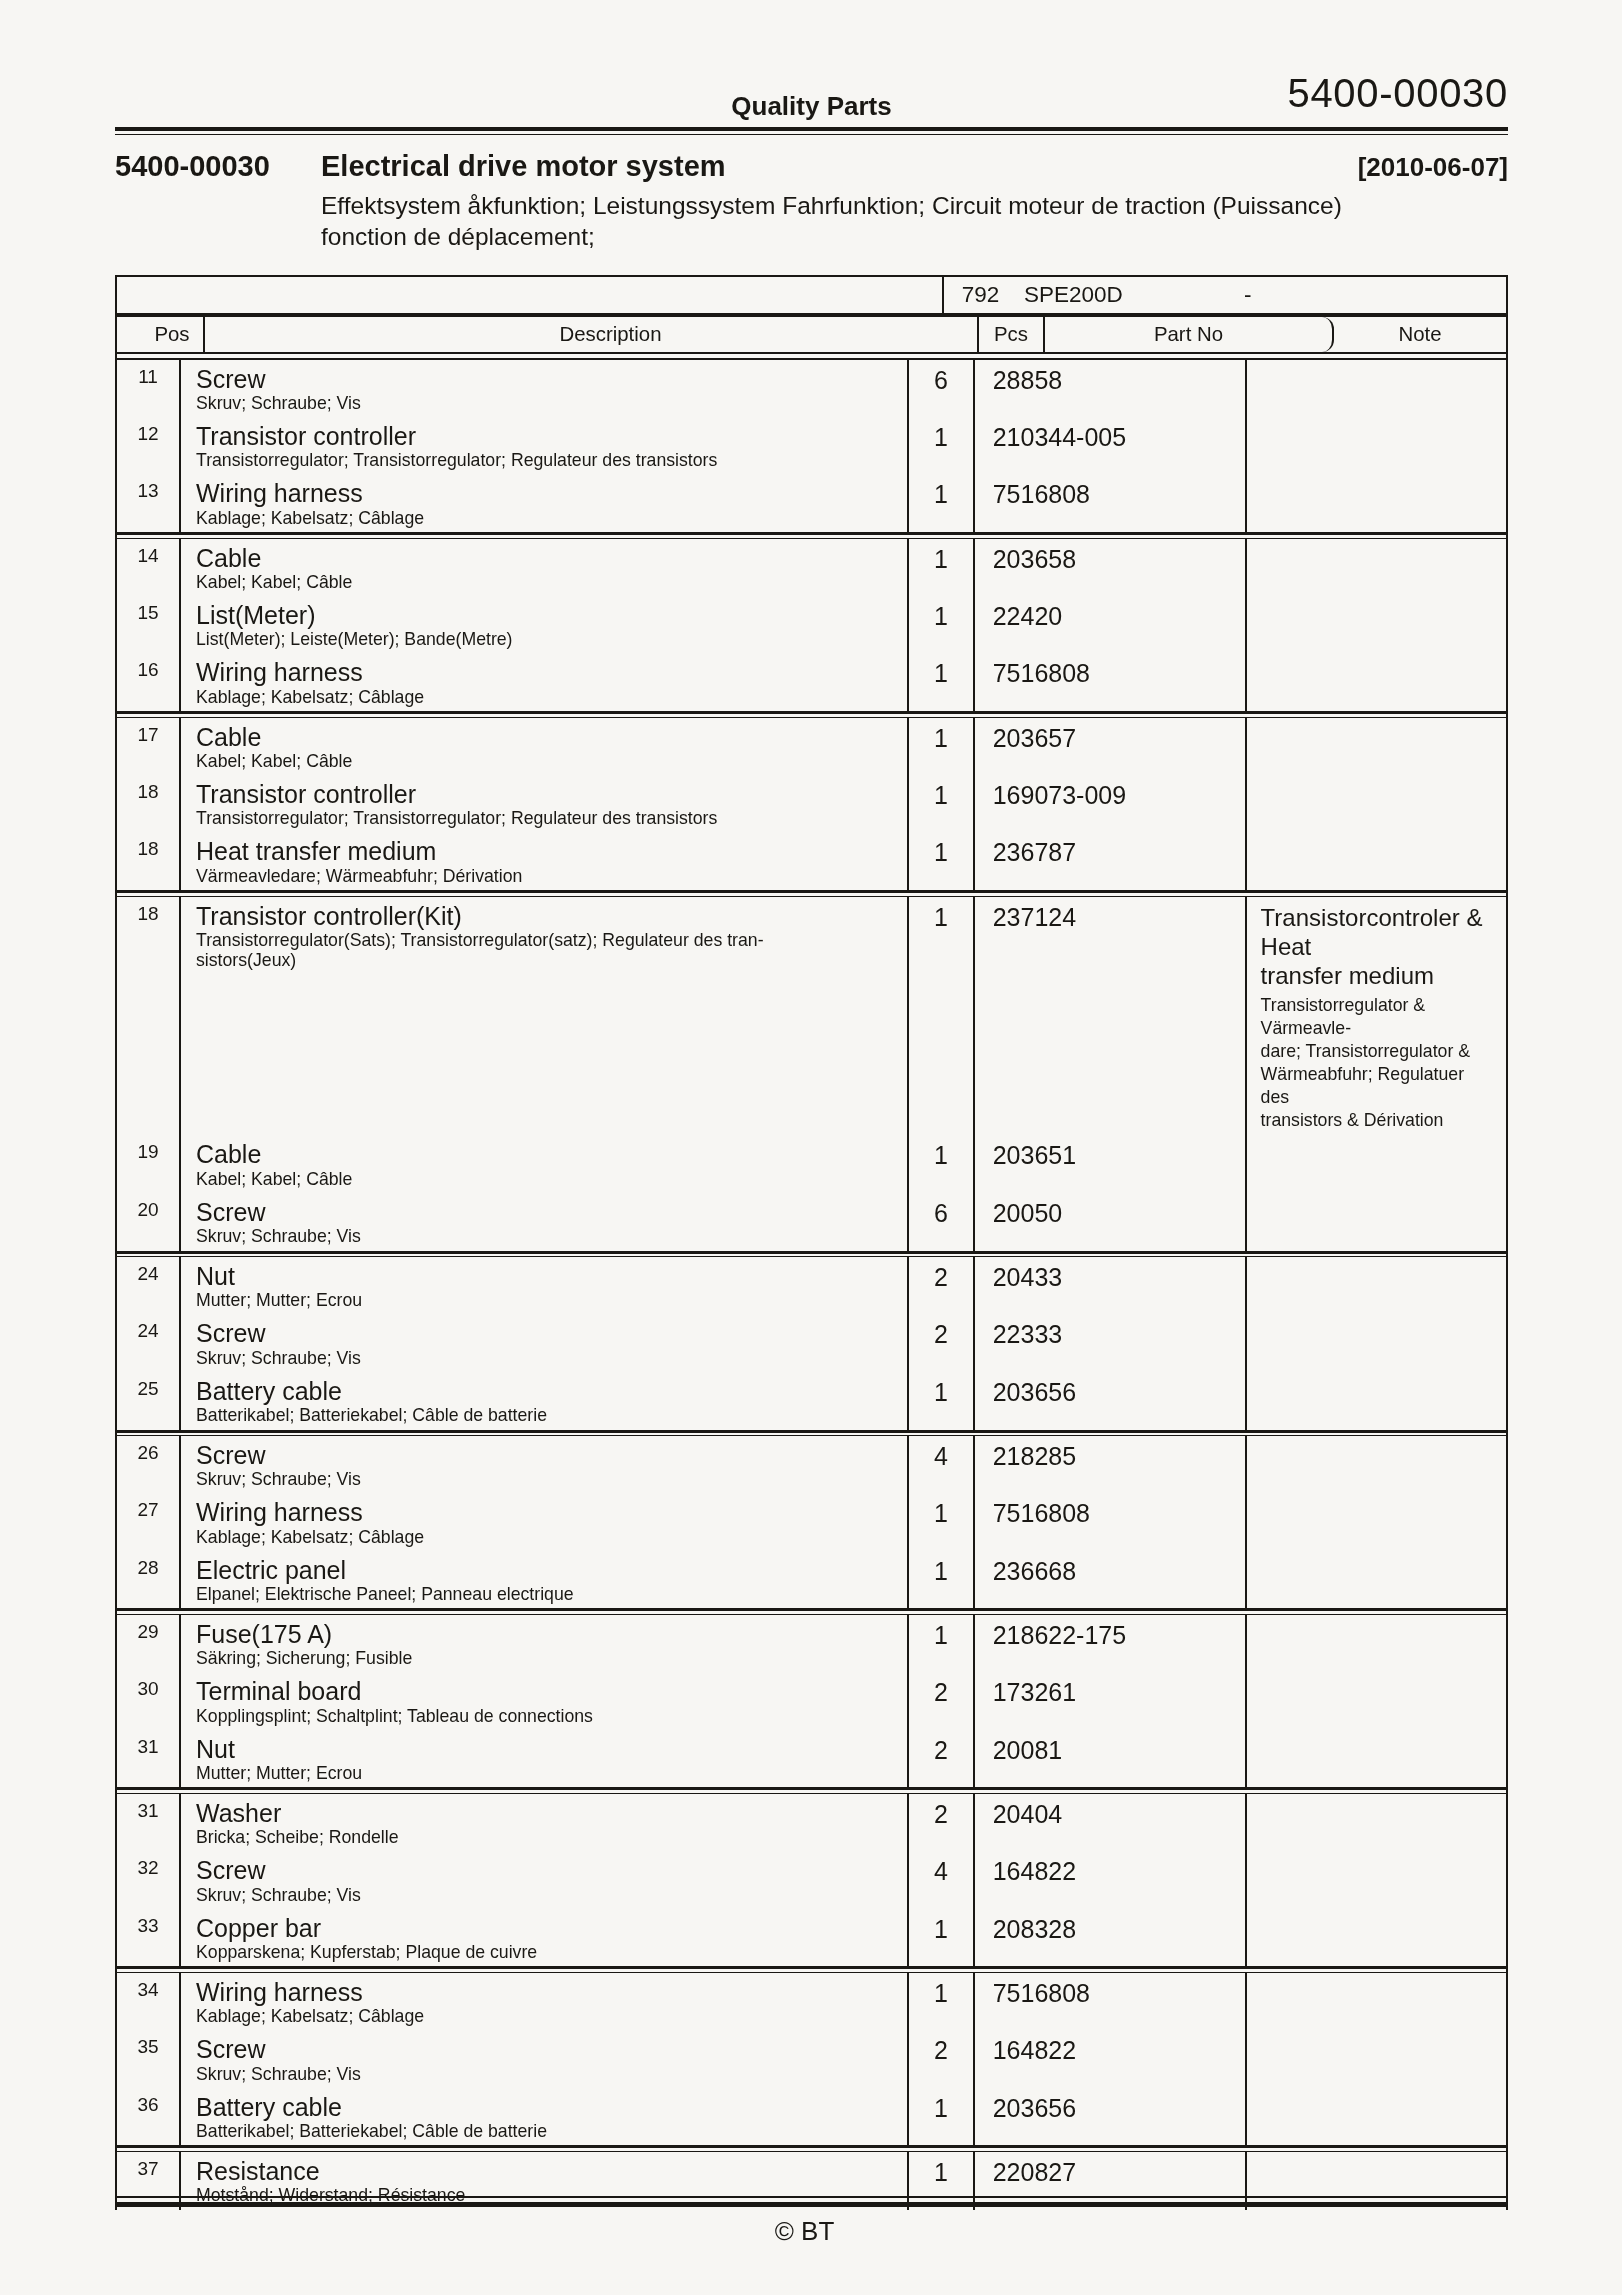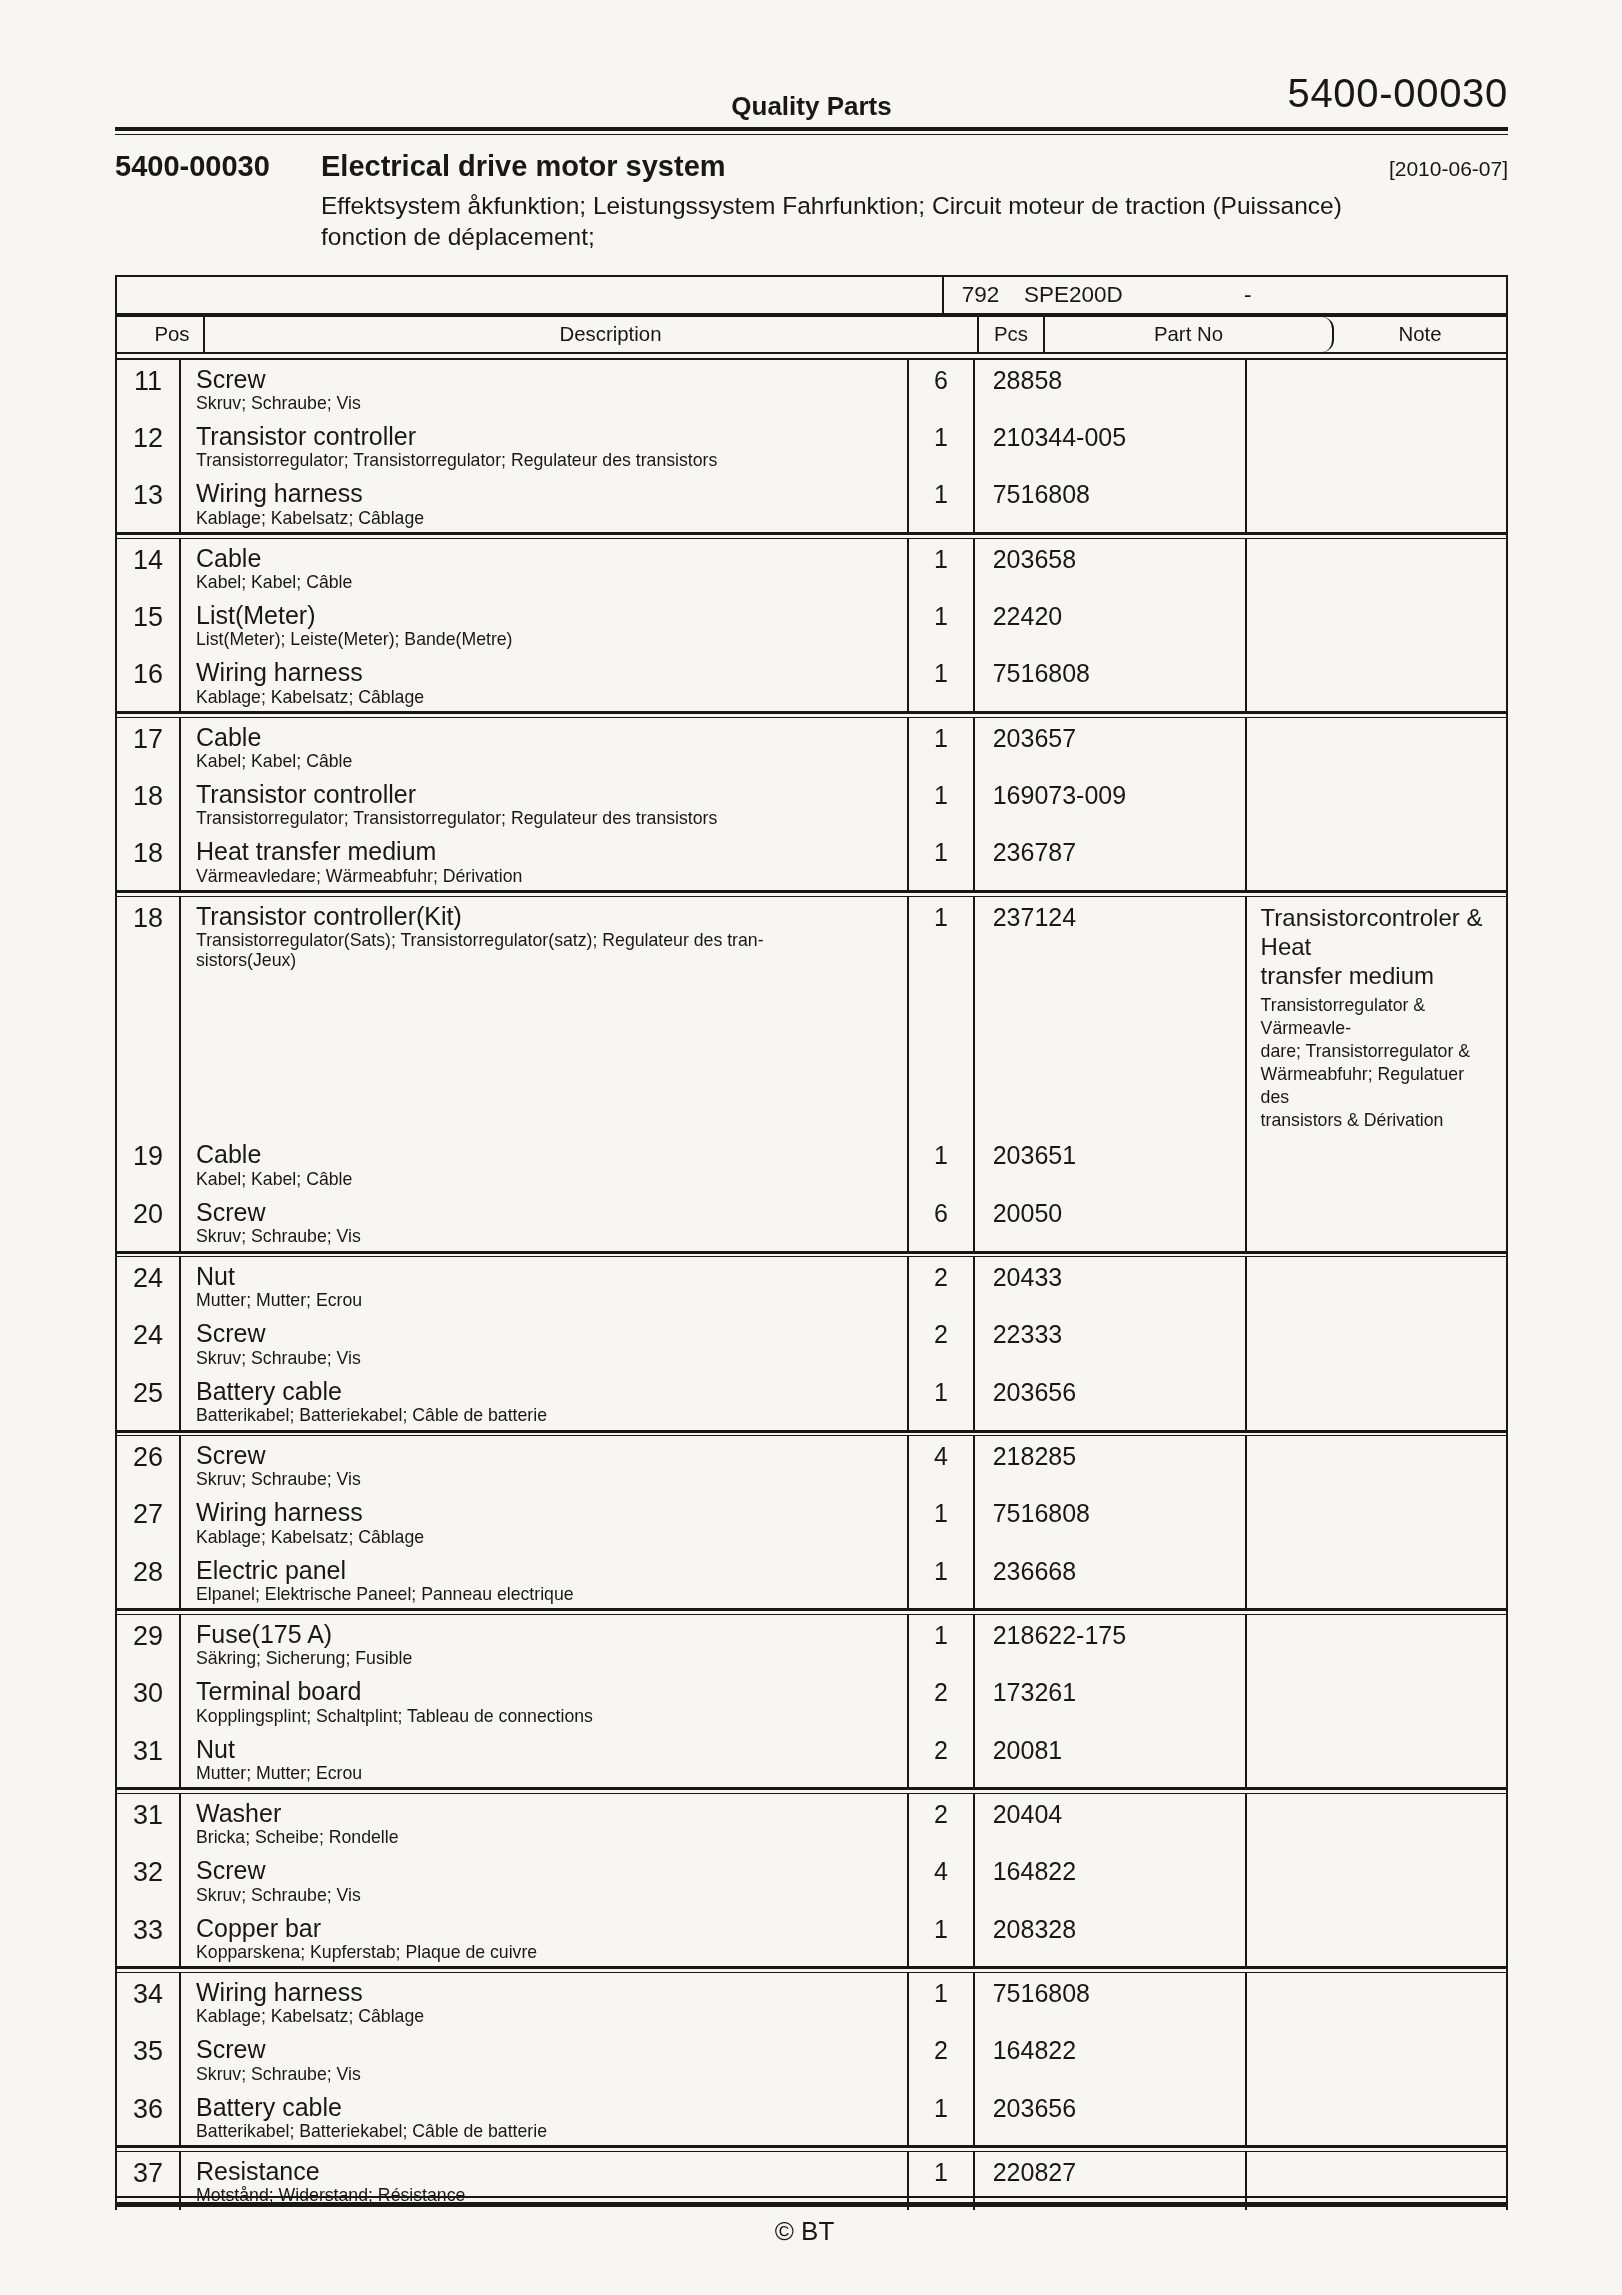--- a/index.html
+++ b/index.html
@@ -28,21 +28,21 @@
   .dbl-rule {
     height: 8.2px;
     border-top: 4.1px solid #1a1814;
     border-bottom: 1.4px solid #1a1814;
   }
 
   
   .title-row { display: flex; align-items: baseline; margin-top: 15px; }
   .t-code  { flex: none; width: 206px; font-weight: 700; font-size: 29px; }
   .t-title { flex: 1; font-weight: 700; font-size: 29px; }
-  .t-date  { flex: none; font-weight: 400; font-size: 21px; }
+  .t-date  { flex: none; font-weight: 700; font-size: 26px; }
   .subtitle {
     margin-left: 206px; margin-top: 6.8px;
     font-size: 24.5px; line-height: 31px; white-space: pre-line;
   }
 
   
   .parts-table { margin-top: 23px; border: 2.7px solid #1a1814; border-bottom: none; }
 
   .model-row { display: flex; height: 40px; border-bottom: 4.1px solid #1a1814; }
   .model-left { flex: none; width: 827px; border-right: 2px solid #1a1814; }
@@ -63,21 +63,21 @@
   .ch-part { width: 289px; border-radius: 12px; }
   .ch-note { flex: 1; border-right: none; }
 
   .dbl-line { height: 8.2px; border-top: 2px solid #1a1814; border-bottom: 2px solid #1a1814; }
 
   .group-divider { height: 6.8px; border-top: 3.4px solid #1a1814; border-bottom: 1.4px solid #1a1814; }
 
   .row { display: flex; align-items: stretch; min-height: 57px; }
   .c-pos {
     flex: none; width: 64px; border-right: 2px solid #1a1814;
-    font-size: 27px; text-align: center; padding-top: 5.5px;
+    font-size: 19px; text-align: center; padding-top: 5.5px;
   }
   .c-desc {
     flex: none; width: 728px; border-right: 2px solid #1a1814;
     padding: 5.5px 4.1px 4.1px 15px;
   }
   .c-desc .main { font-size: 25px; line-height: 26px; }
   .c-desc .sub  { font-size: 17.7px; line-height: 20.4px; margin-top: 1.4px; white-space: pre-line; }
   .c-pcs {
     flex: none; width: 66px; border-right: 2px solid #1a1814;
     font-size: 25px; text-align: center; padding-top: 5.5px;

